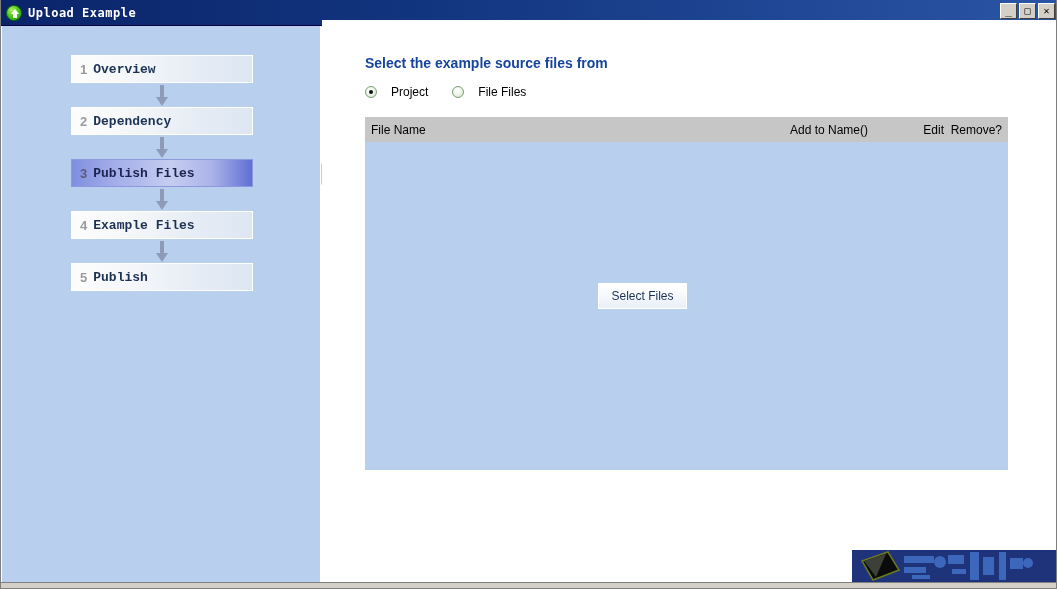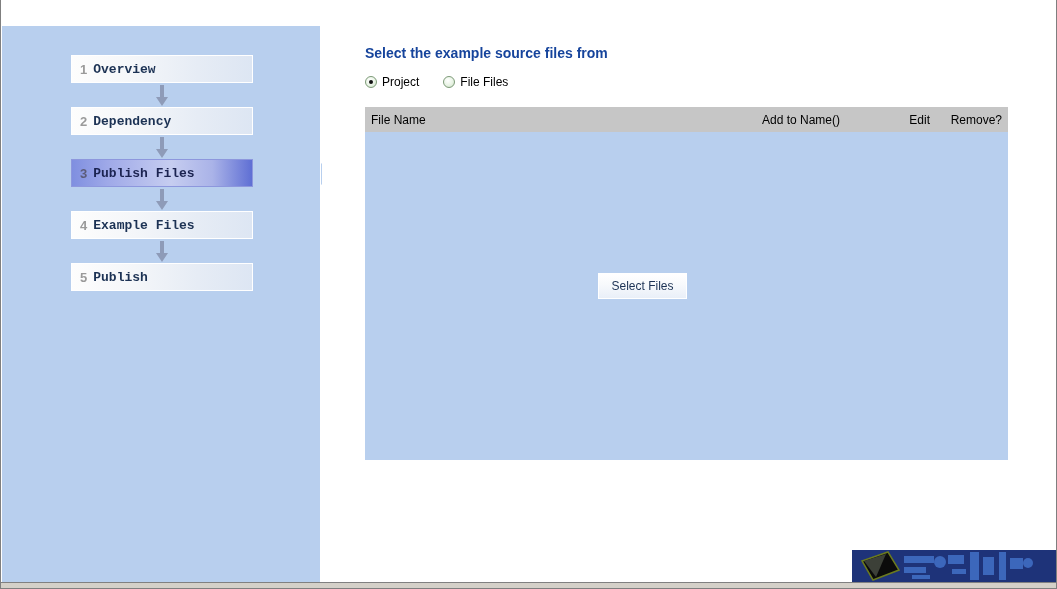--- a/index.html
+++ b/index.html
@@ -143,21 +143,21 @@
   .connector {
     position: absolute;
     left: 152px;
     width: 16px; height: 22px;
   }
   .connector svg { display: block; }
 
   
   #content {
     position: absolute;
-    left: 321px; top: 10px;
+    left: 321px; top: 20px;
     width: 735px; height: 400px;
     background: #ffffff;
   }
   #section-heading {
     position: absolute;
     left: 43px; top: 35px;
     font-size: 14px;
     font-weight: bold;
     color: #16449c;
     white-space: nowrap;
@@ -167,21 +167,21 @@
     left: 43px; top: 65px;
     display: flex;
     align-items: center;
     gap: 24px;
     font-size: 12px;
     color: #000000;
   }
   .radio-opt {
     display: flex;
     align-items: center;
-    gap: 5px;
+    gap: 14px;
     cursor: pointer;
     white-space: nowrap;
   }
   .radio-dot {
     width: 12px; height: 12px;
     border-radius: 50%;
     background: radial-gradient(circle at 40% 35%, #ffffff 0%, #e8f3e4 55%, #c7ddc0 100%);
     border: 1px solid #7d9a78;
     position: relative;
     flex: 0 0 auto;
@@ -203,21 +203,20 @@
     background: #b8cfee;
   }
   #table-header {
     display: flex;
     align-items: center;
     height: 25px;
     background: #c6c6c6;
     font-size: 12px;
     color: #000000;
     padding: 0 6px;
-    gap: 14px;
   }
   #table-header .col-filename { flex: 1 1 auto; text-align: left; white-space: nowrap; }
   #table-header .col-addmain  { width: 92px; text-align: left; white-space: nowrap; }
   #table-header .col-edit     { width: 62px; text-align: right; white-space: nowrap; }
   #table-header .col-remove   { width: 58px; text-align: right; white-space: nowrap; }
   #table-body {
     position: relative;
     height: 328px;
     margin-top: 39px;
   }
@@ -253,20 +252,35 @@
     width: 1057px; height: 6px;
     background: #d4d0c8;
     border-top: 1px solid #808080;
   }
 </style>
 </head>
 <body>
 
 <div id="window">
 
+  <div id="titlebar">
+    <div id="title-icon"></div>
+    <div id="title-text">Upload Example</div>
+    <div id="titlebar-buttons">
+      <div class="tb-btn min">
+        <span>_</span>
+      </div>
+      <div class="tb-btn">
+        <span>□</span>
+      </div>
+      <div class="tb-btn">
+        <span>✕</span>
+      </div>
+    </div>
+  </div>
 
   <div id="sidebar">
 
     <div class="step" style="top:29px">
       <span class="num">1</span>
       <span class="label">Overview</span>
     </div>
 
     <div class="connector" style="top:59px">
       <svg width="16" height="22" viewBox="0 0 16 22">

